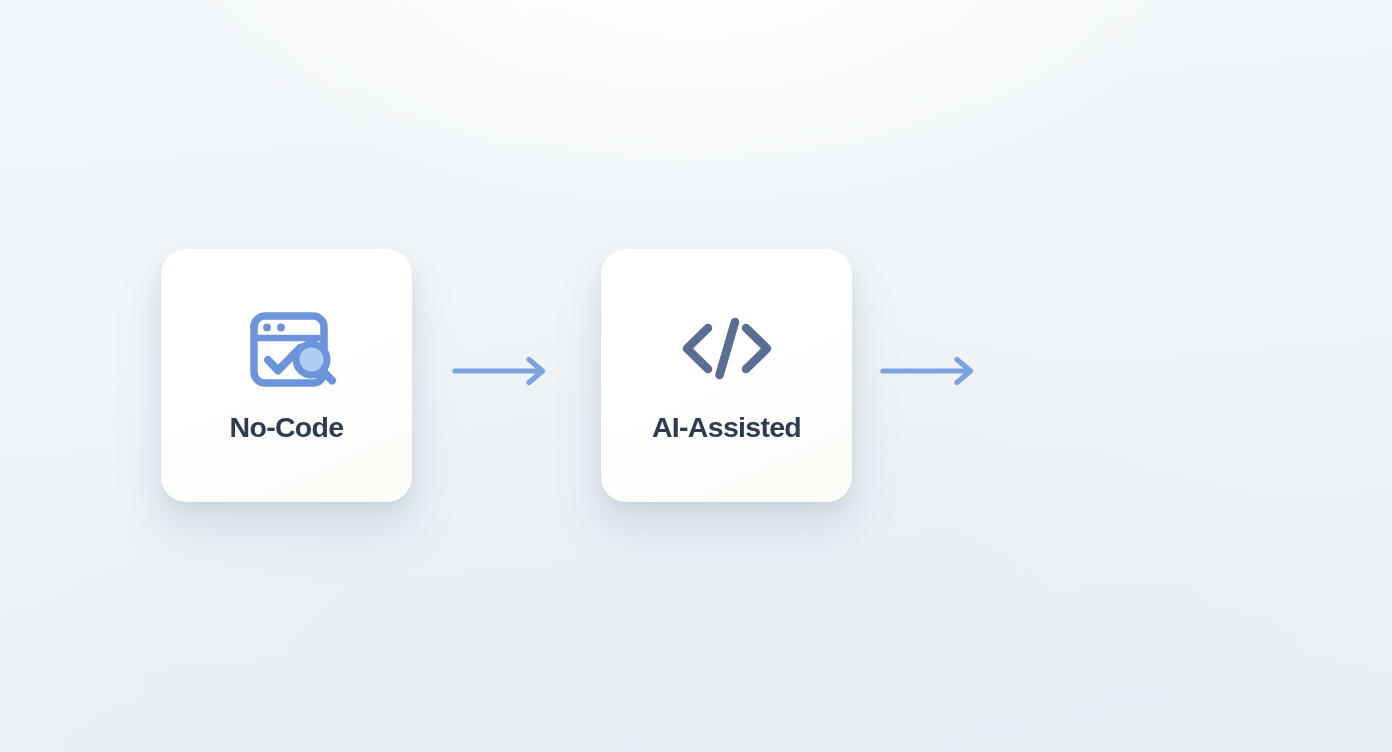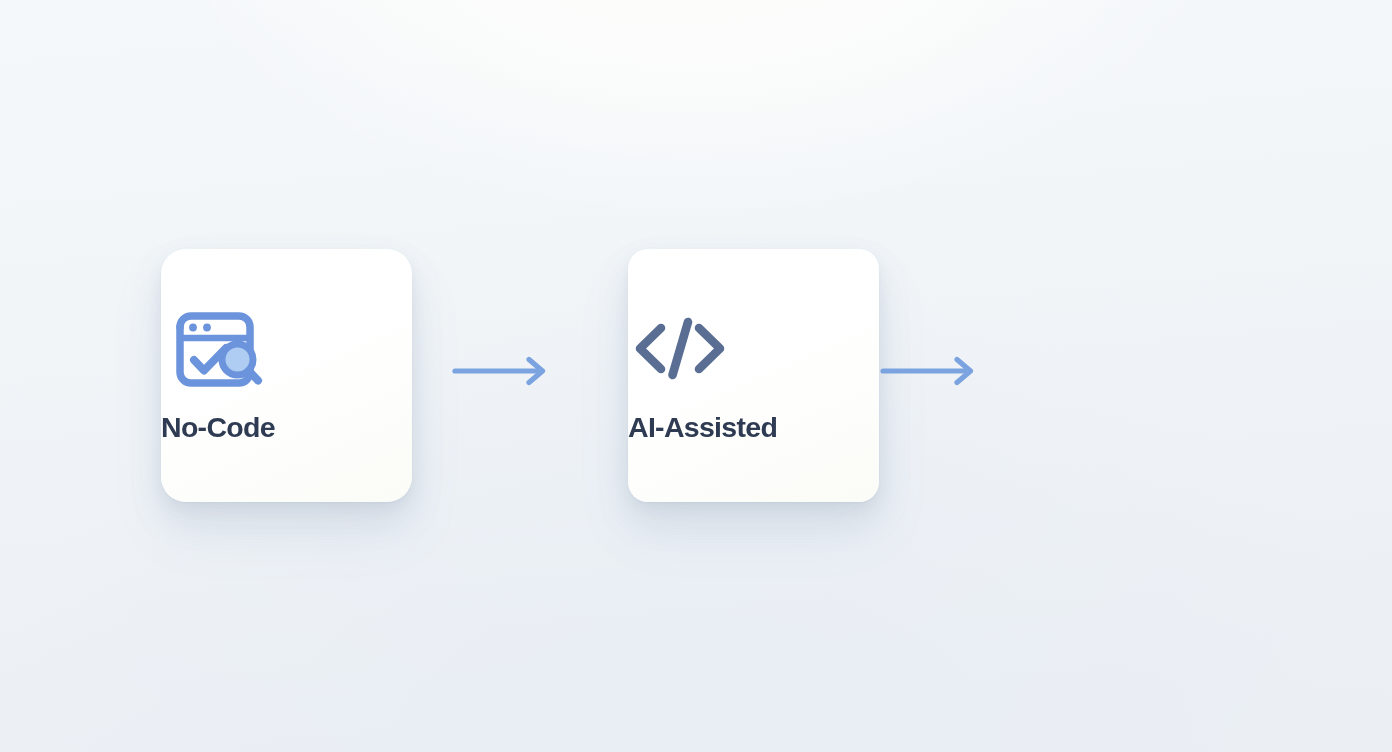--- a/index.html
+++ b/index.html
@@ -40,25 +40,25 @@
     height: 253px;
     border-radius: 25px;
     background: linear-gradient(156deg, #FFFFFF 0%, #FFFFFF 46%, #FDFDFB 72%, #FBFBF7 100%);
     box-shadow:
       0 1px 2px rgba(120,140,168,0.07),
       0 6px 14px rgba(120,140,168,0.10),
       0 18px 34px rgba(118,138,166,0.13),
       0 30px 56px rgba(116,136,164,0.09);
     display: flex;
     flex-direction: column;
-    align-items: flex-start;
+    align-items: center;
     justify-content: flex-start;
   }
   .card-1 { left: 161px; }
-  .card-2 { left: 628px; border-radius: 20px; }
+  .card-2 { left: 601px; }
   .card-3 { left: 1011px; }
 
   .icon-wrap {
     margin-top: 46px;
     height: 106px;
     display: flex;
     align-items: center;
     justify-content: center;
   }
 

